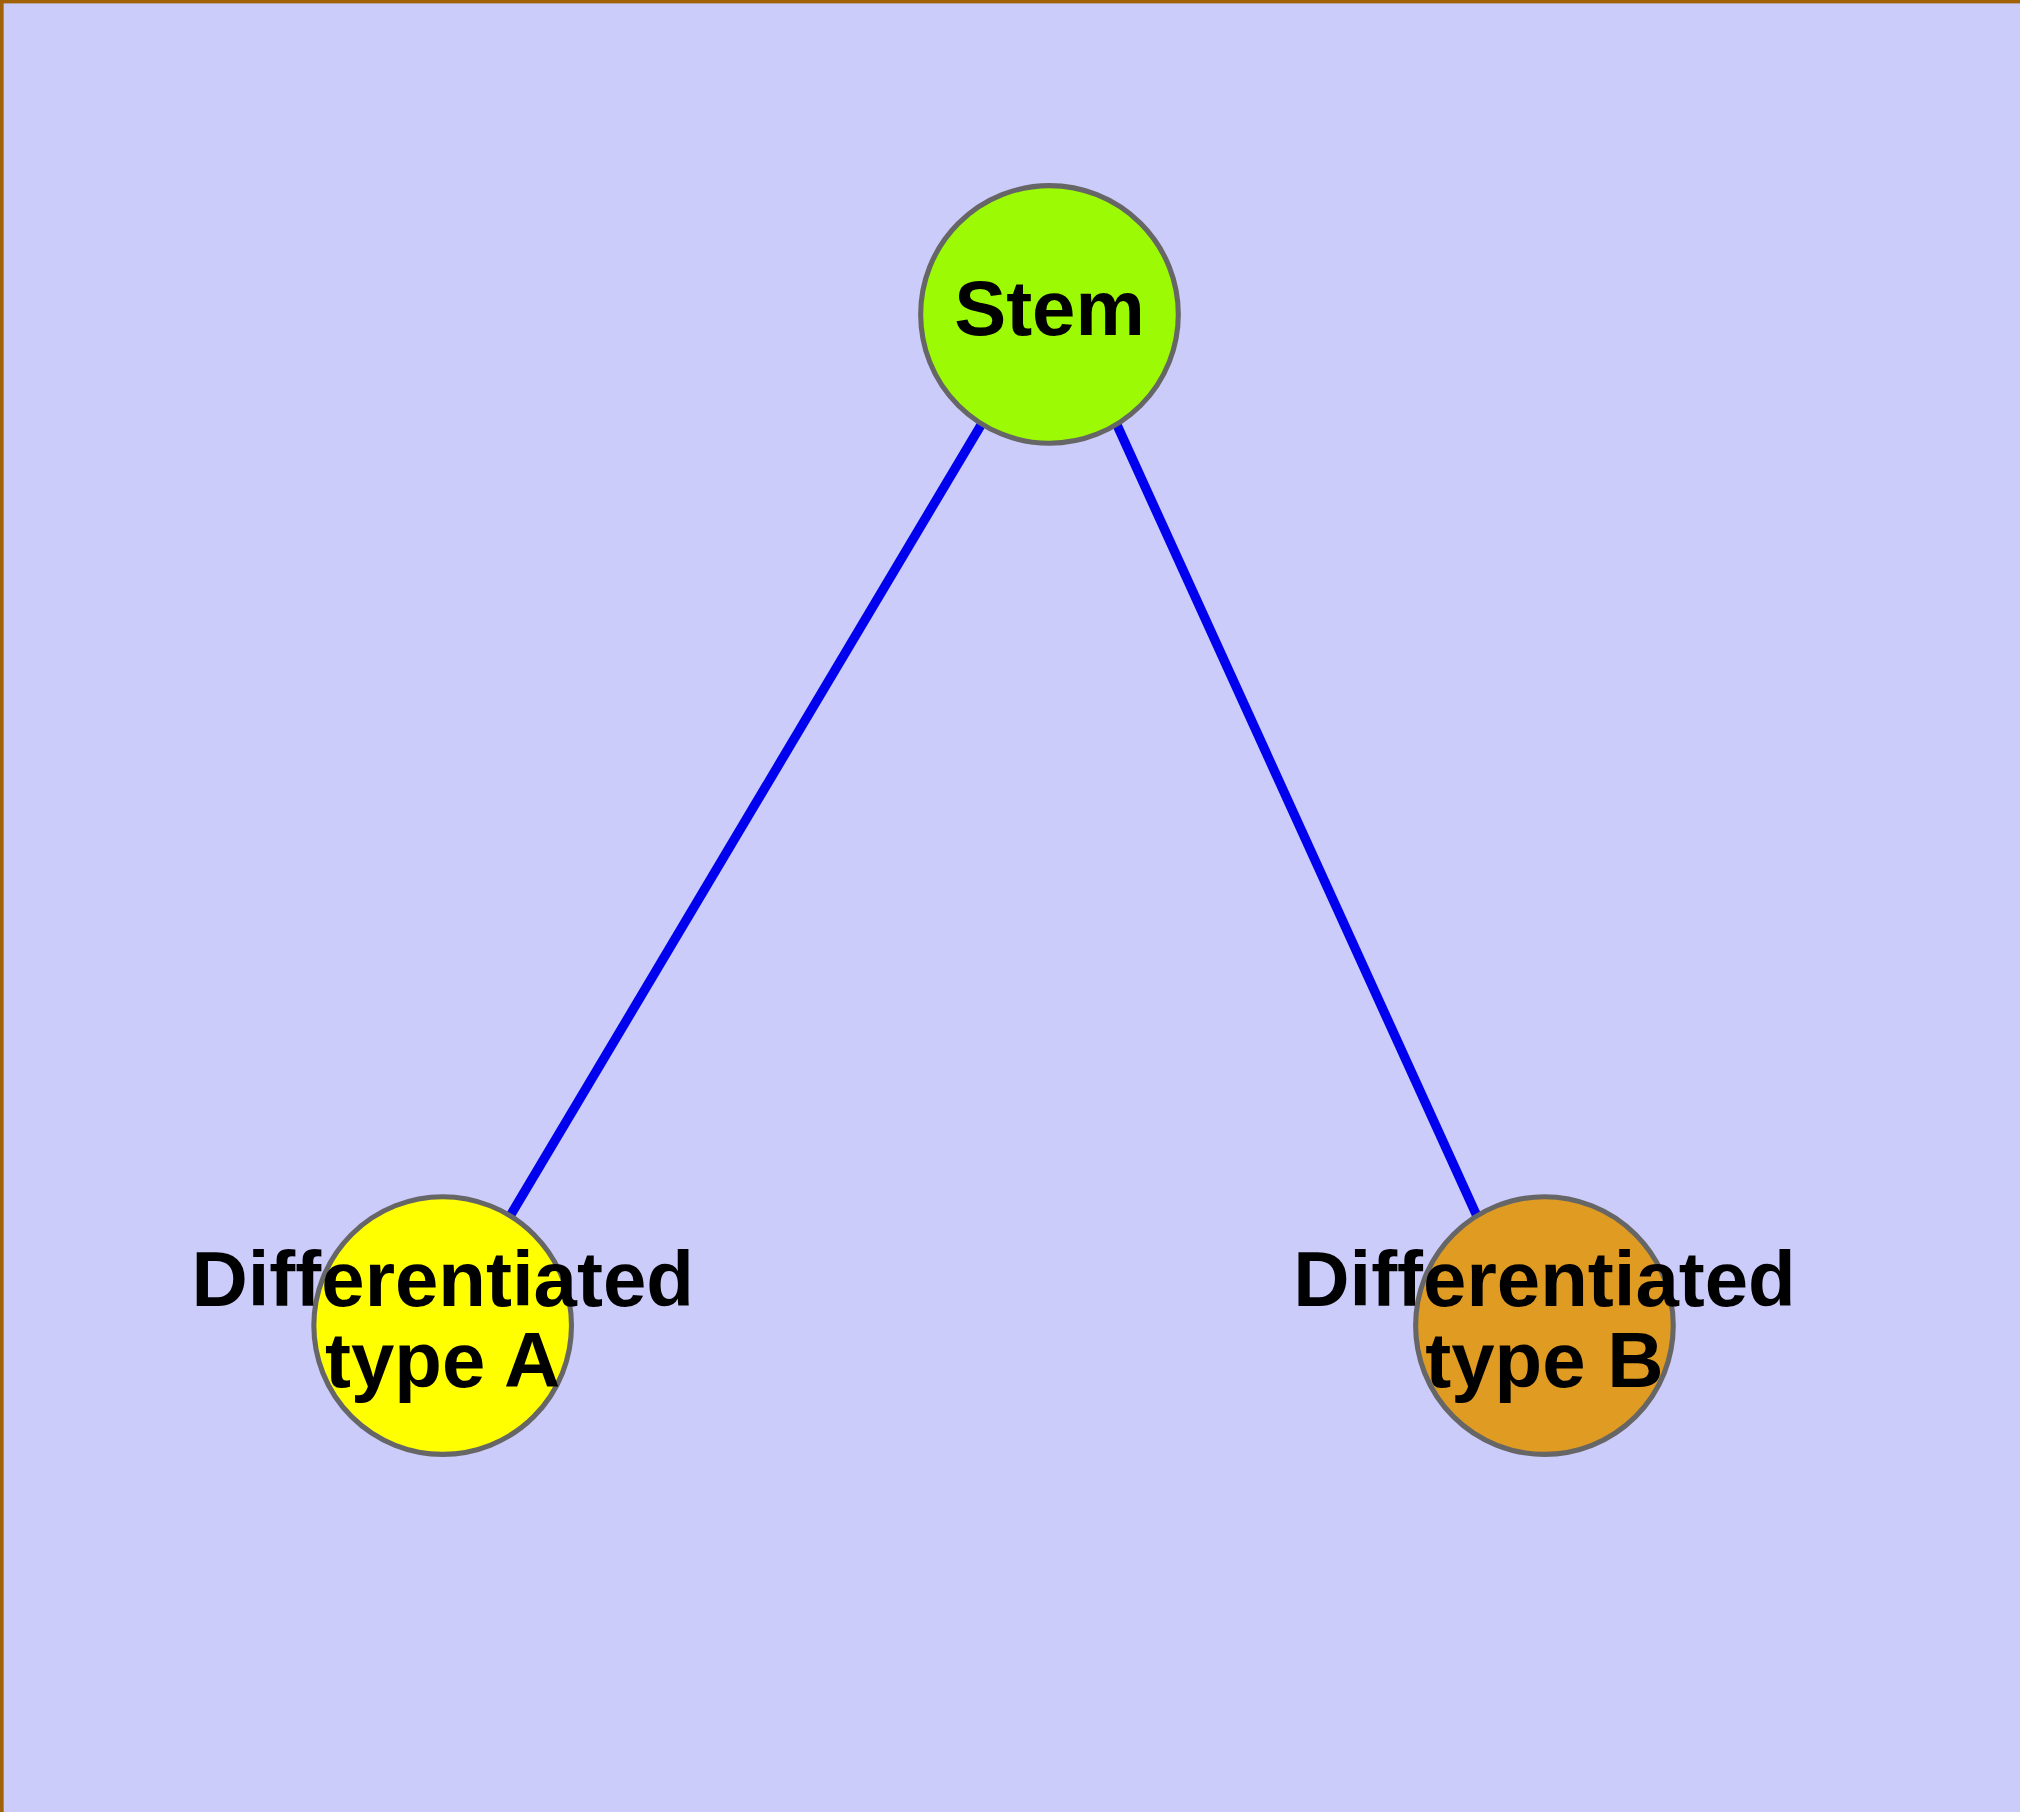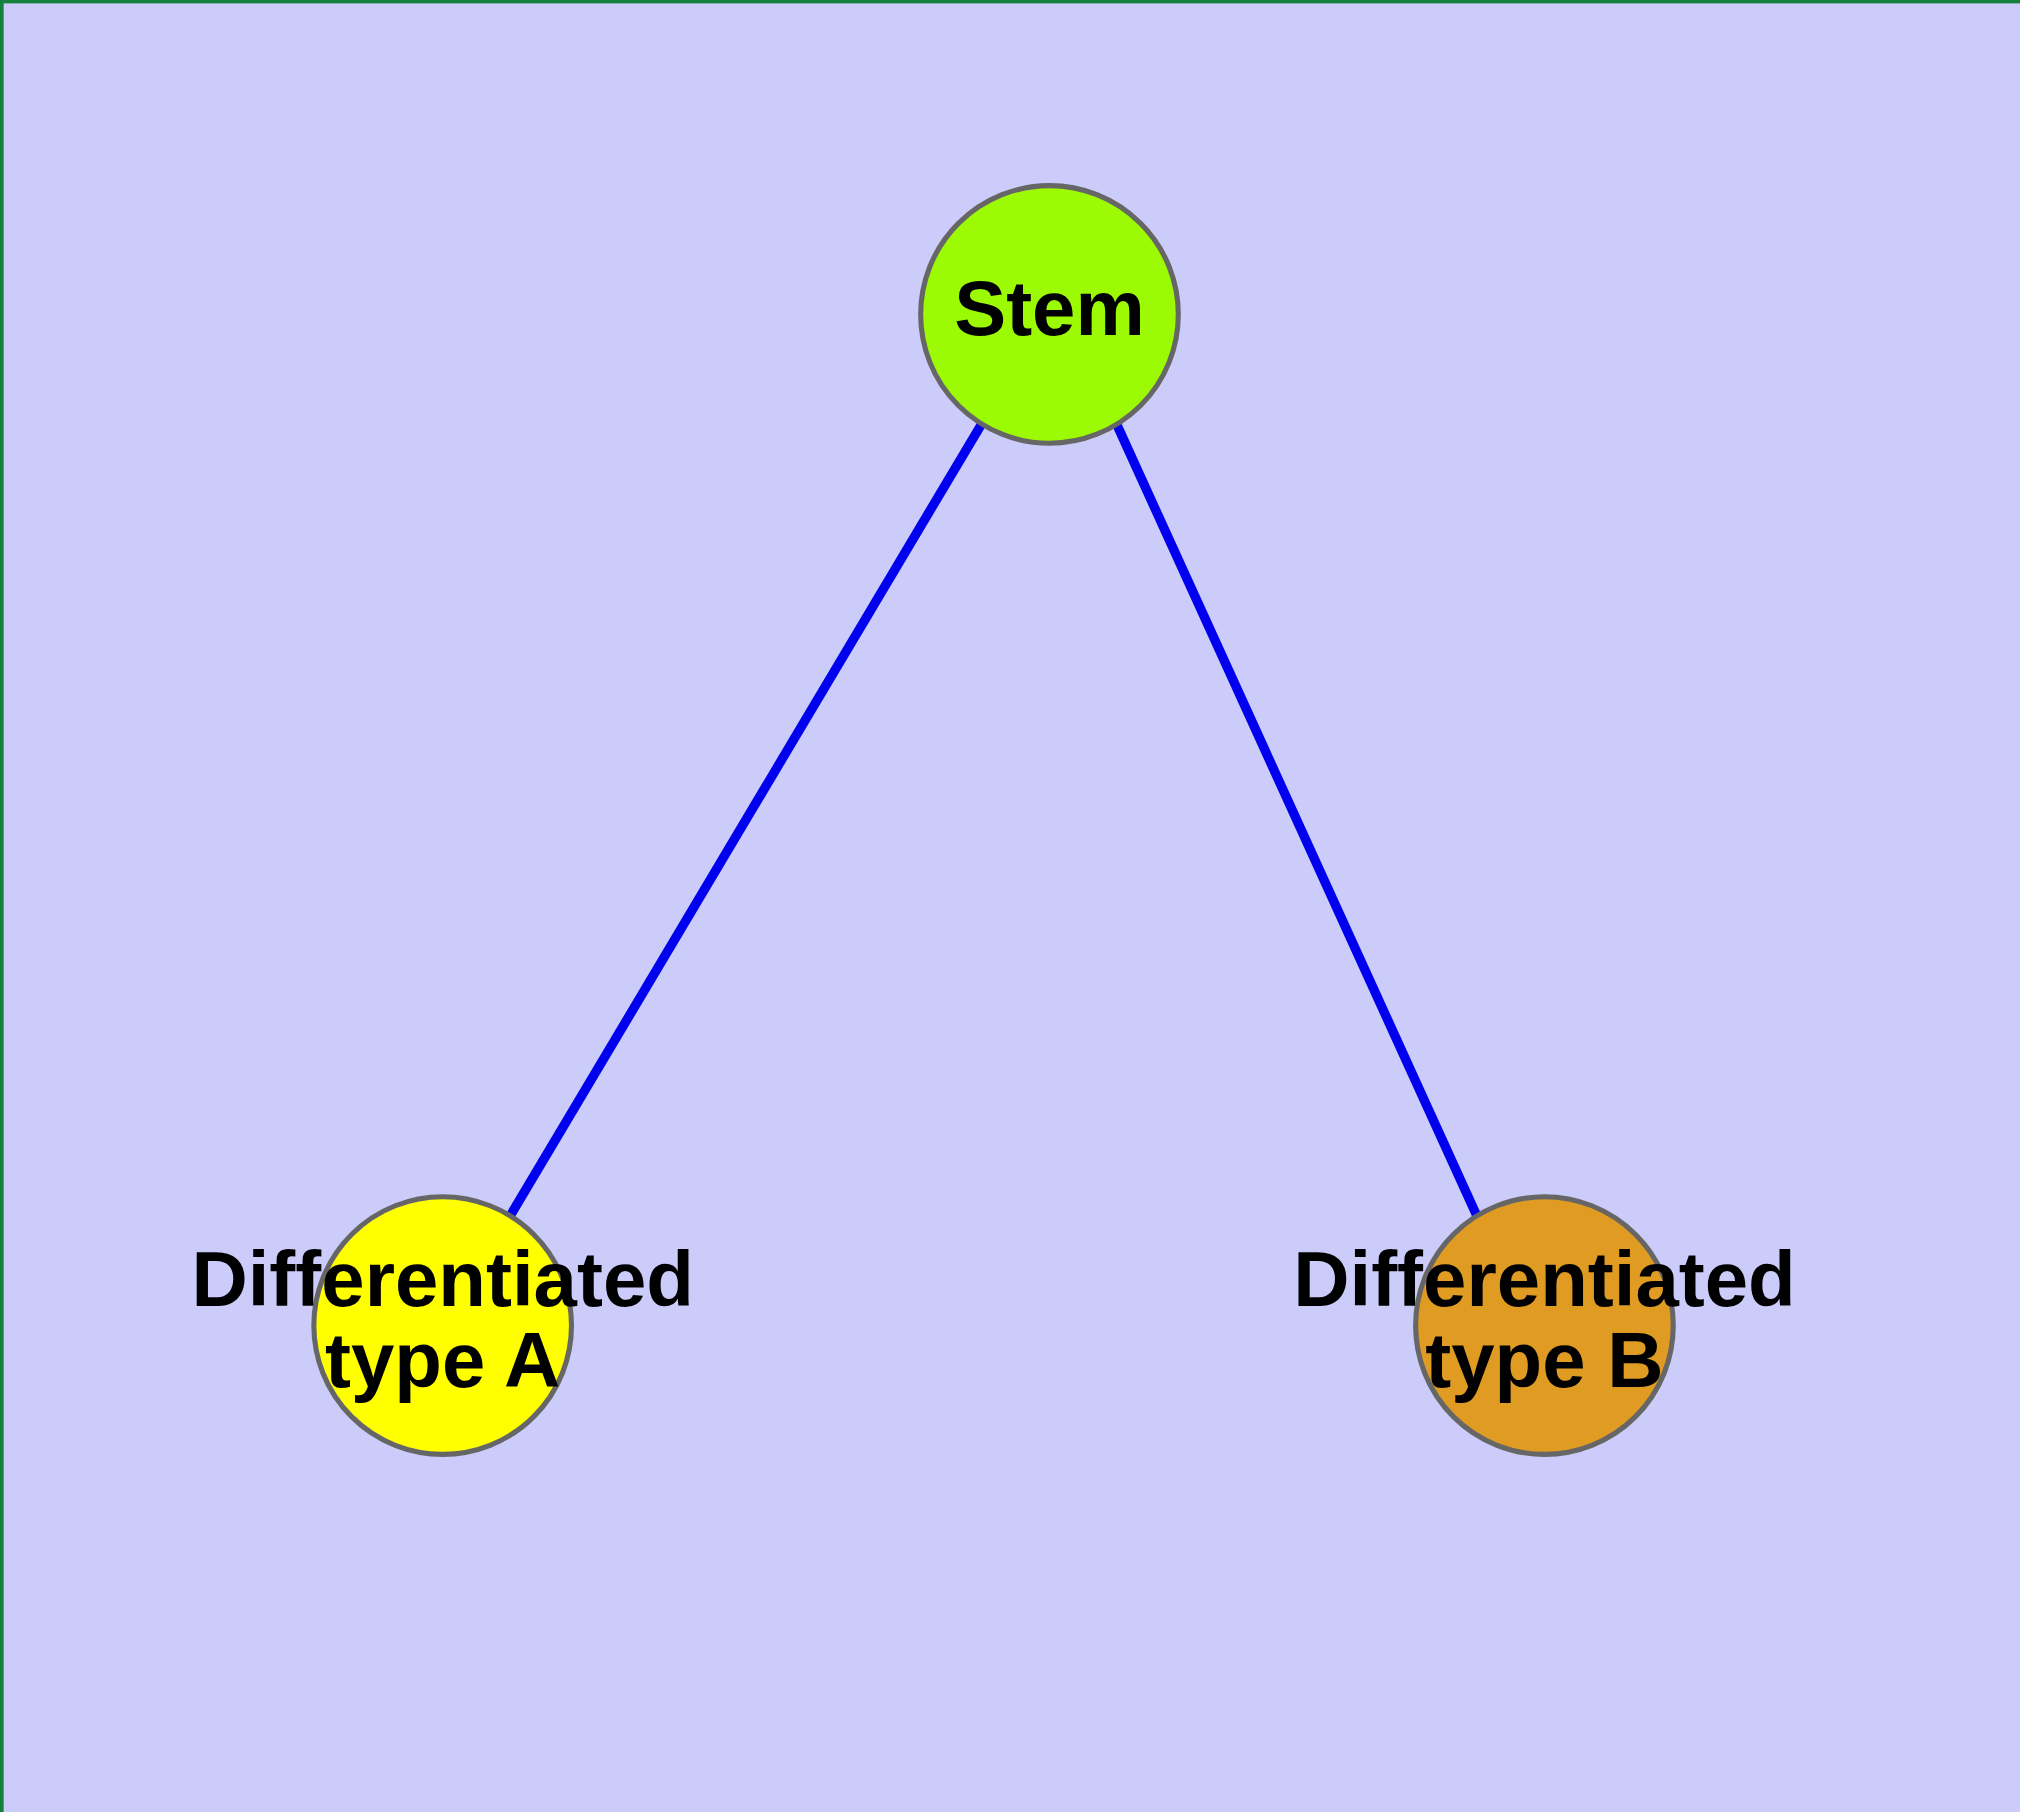--- a/index.html
+++ b/index.html
@@ -8,21 +8,21 @@
     background: #ffffff;
   }
   body {
     font-family: "Liberation Sans", sans-serif;
   }
   #canvas {
     position: relative;
     width: 2021px;
     height: 1812px;
     overflow: hidden;
-    background: #15803d;
+    background: #a16207;
   }
   #graph-svg {
     position: absolute;
     top: 0;
     left: 0;
     width: 2021px;
     height: 1812px;
     display: block;
   }
   .node-label {

